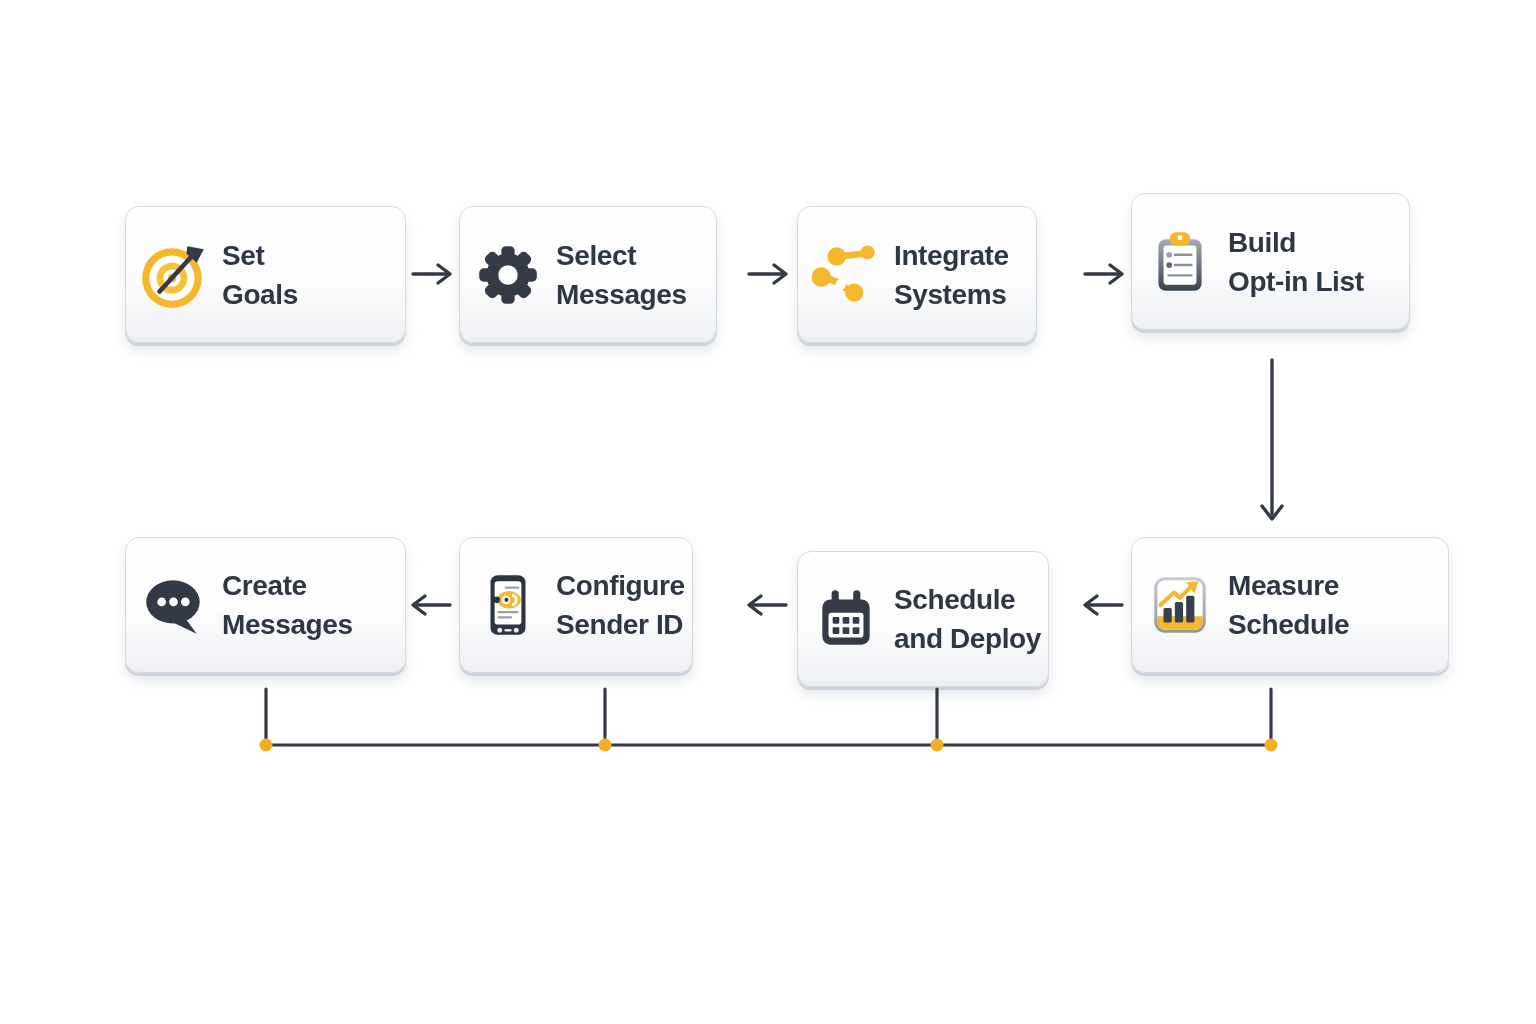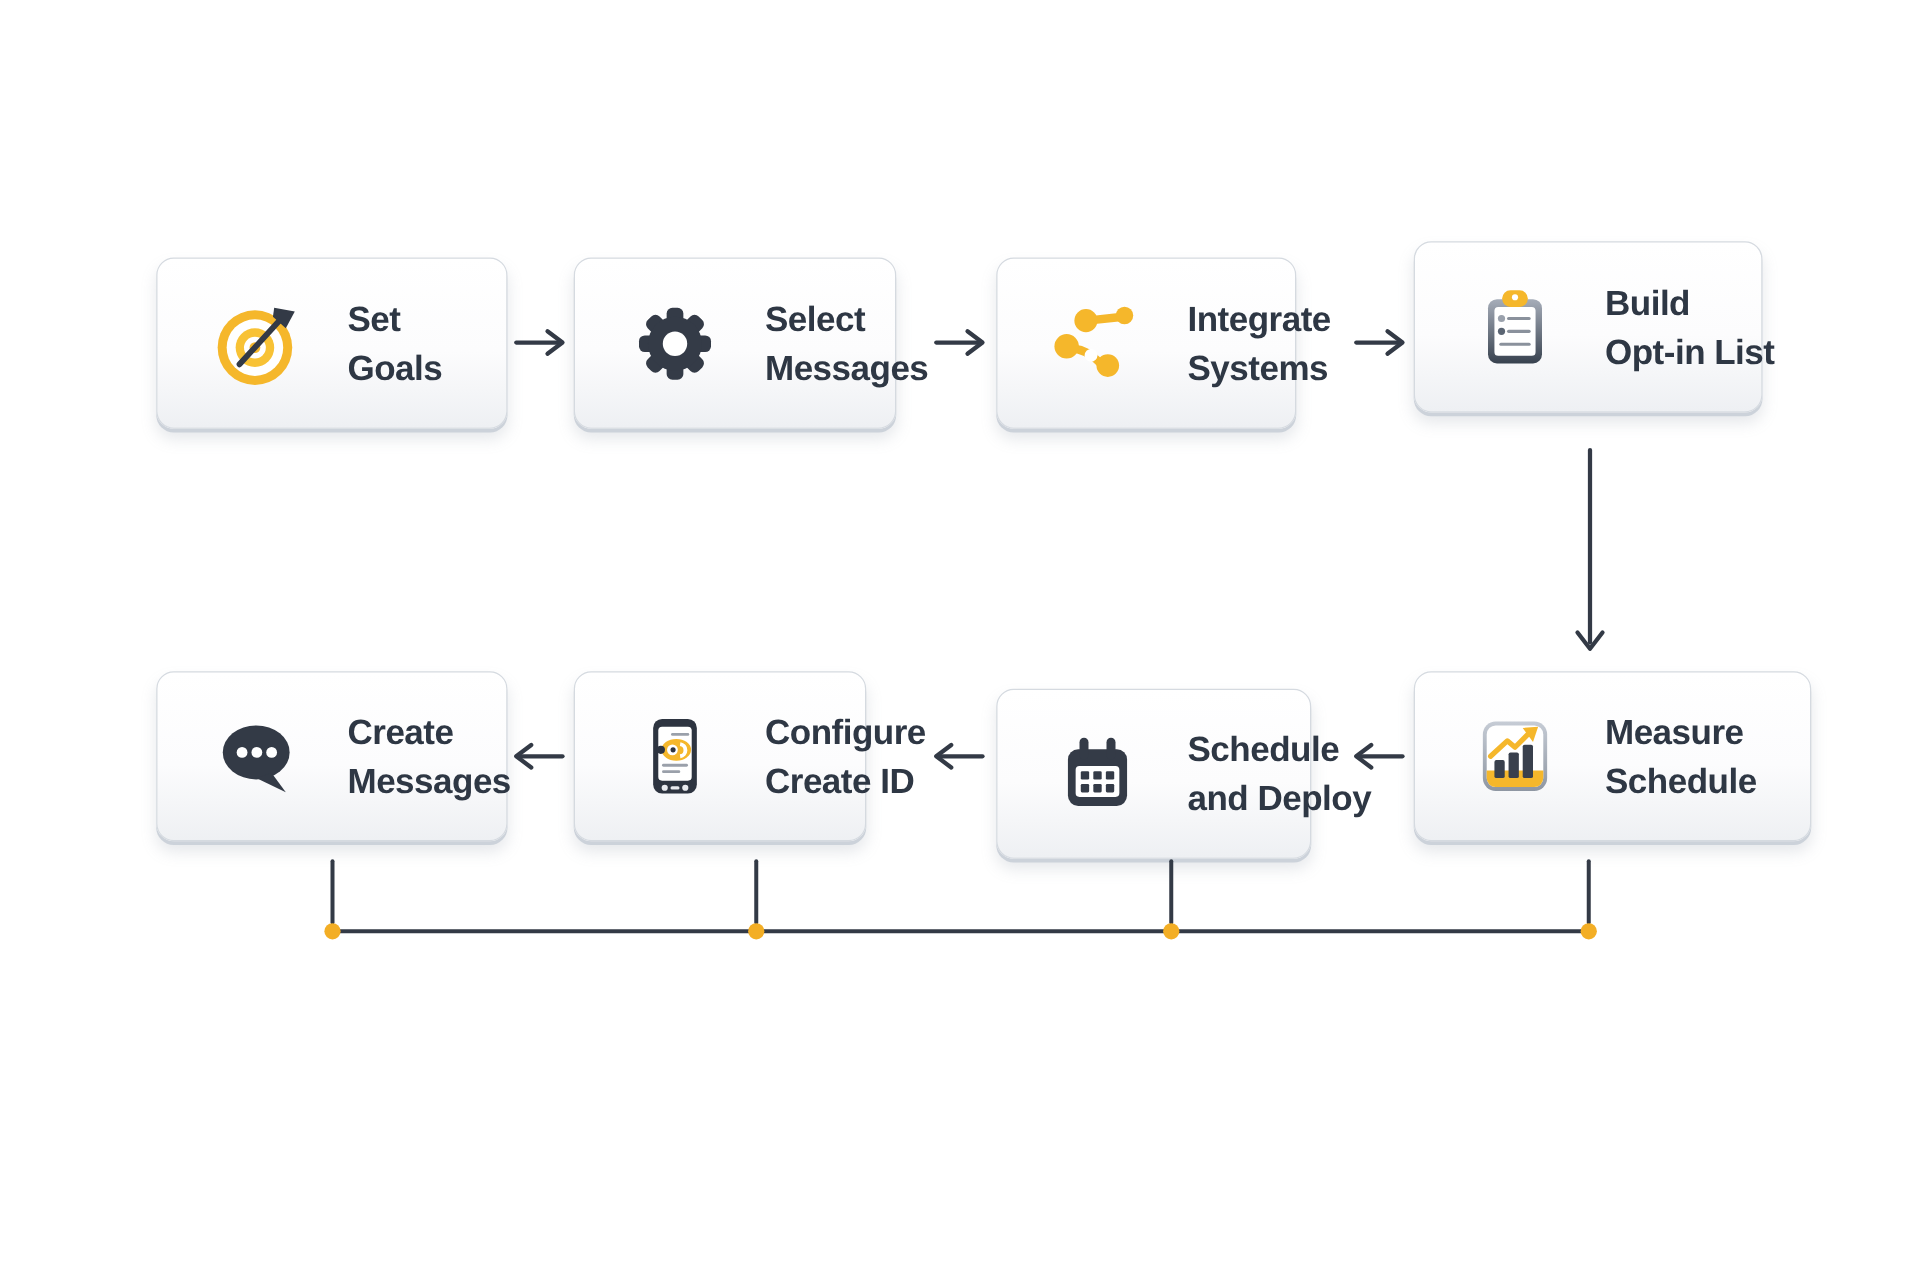--- a/index.html
+++ b/index.html
@@ -11,22 +11,22 @@
     width: 1536px;
     height: 1024px;
     background: #ffffff;
     overflow: hidden;
   }
 
   .node {
     position: absolute;
     display: flex;
     align-items: center;
-    gap: 36px;
-    padding-left: 44px;
+    gap: 12px;
+    padding-left: 12px;
     border-radius: 14px;
     border: 1px solid #d5dae0;
     background: linear-gradient(180deg, #ffffff 0%, #fcfcfd 55%, #eef0f3 100%);
     box-shadow: 0 3px 0 #ccd2da, 0 8px 12px rgba(140,150,165,0.22);
   }
 
   .node .icon {
     flex: 0 0 auto;
     width: 72px;
     height: 72px;
@@ -217,21 +217,21 @@
         <path d="M39 25.5 a4.8 4.8 0 0 1 0 9.5" fill="none" stroke="#ffffff" stroke-width="3"></path>
         <g fill="#e8eaee">
           <circle cx="27" cy="59.5" r="2.4"></circle>
           <circle cx="43" cy="59.5" r="2.4"></circle>
           <rect x="31.5" y="58.4" width="7" height="2.4" rx="1.2"></rect>
         </g>
       </svg>
     </span>
     <span class="label">
       <span>Configure</span>
-      <span>Create ID</span>
+      <span>Sender ID</span>
     </span>
   </div>
 
   <div class="node" style="left:125px; top:537px; width:281px; height:136px">
     <span class="icon">
       <svg width="72" height="72" viewBox="0 0 70 70">
         <ellipse cx="34" cy="32" rx="26" ry="21" fill="#333A46"></ellipse>
         <polygon points="46,48 57,63 34,52" fill="#333A46"></polygon>
         <g fill="#ffffff">
           <circle cx="23" cy="32" r="4.2"></circle>

